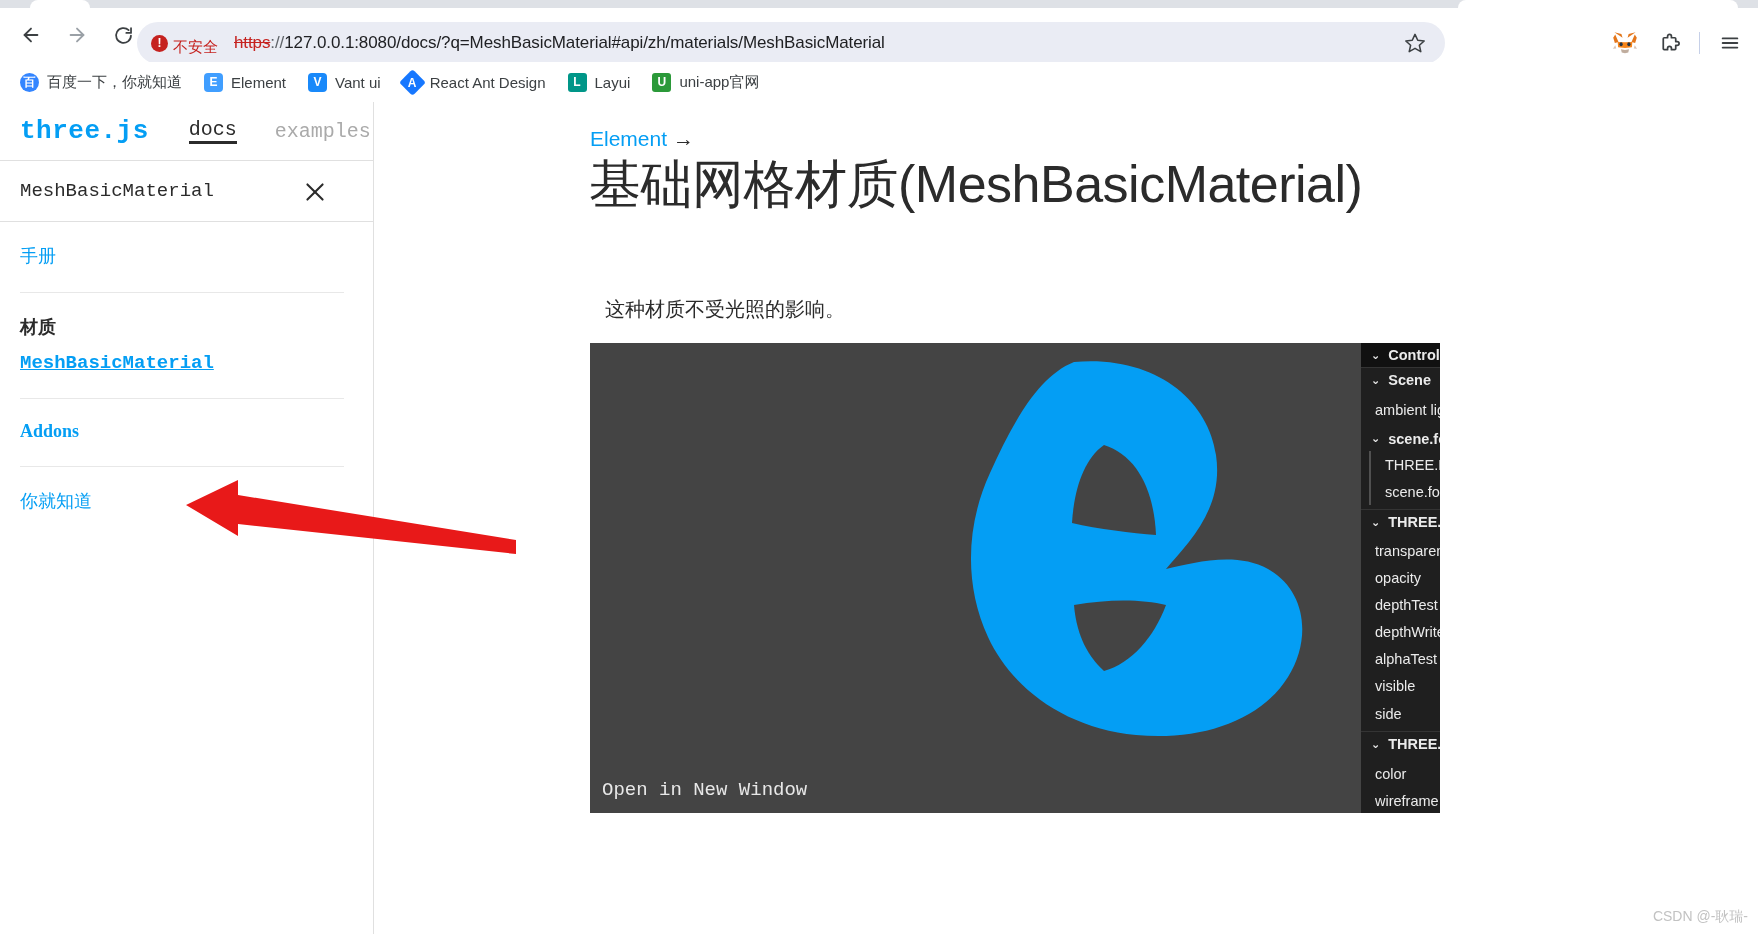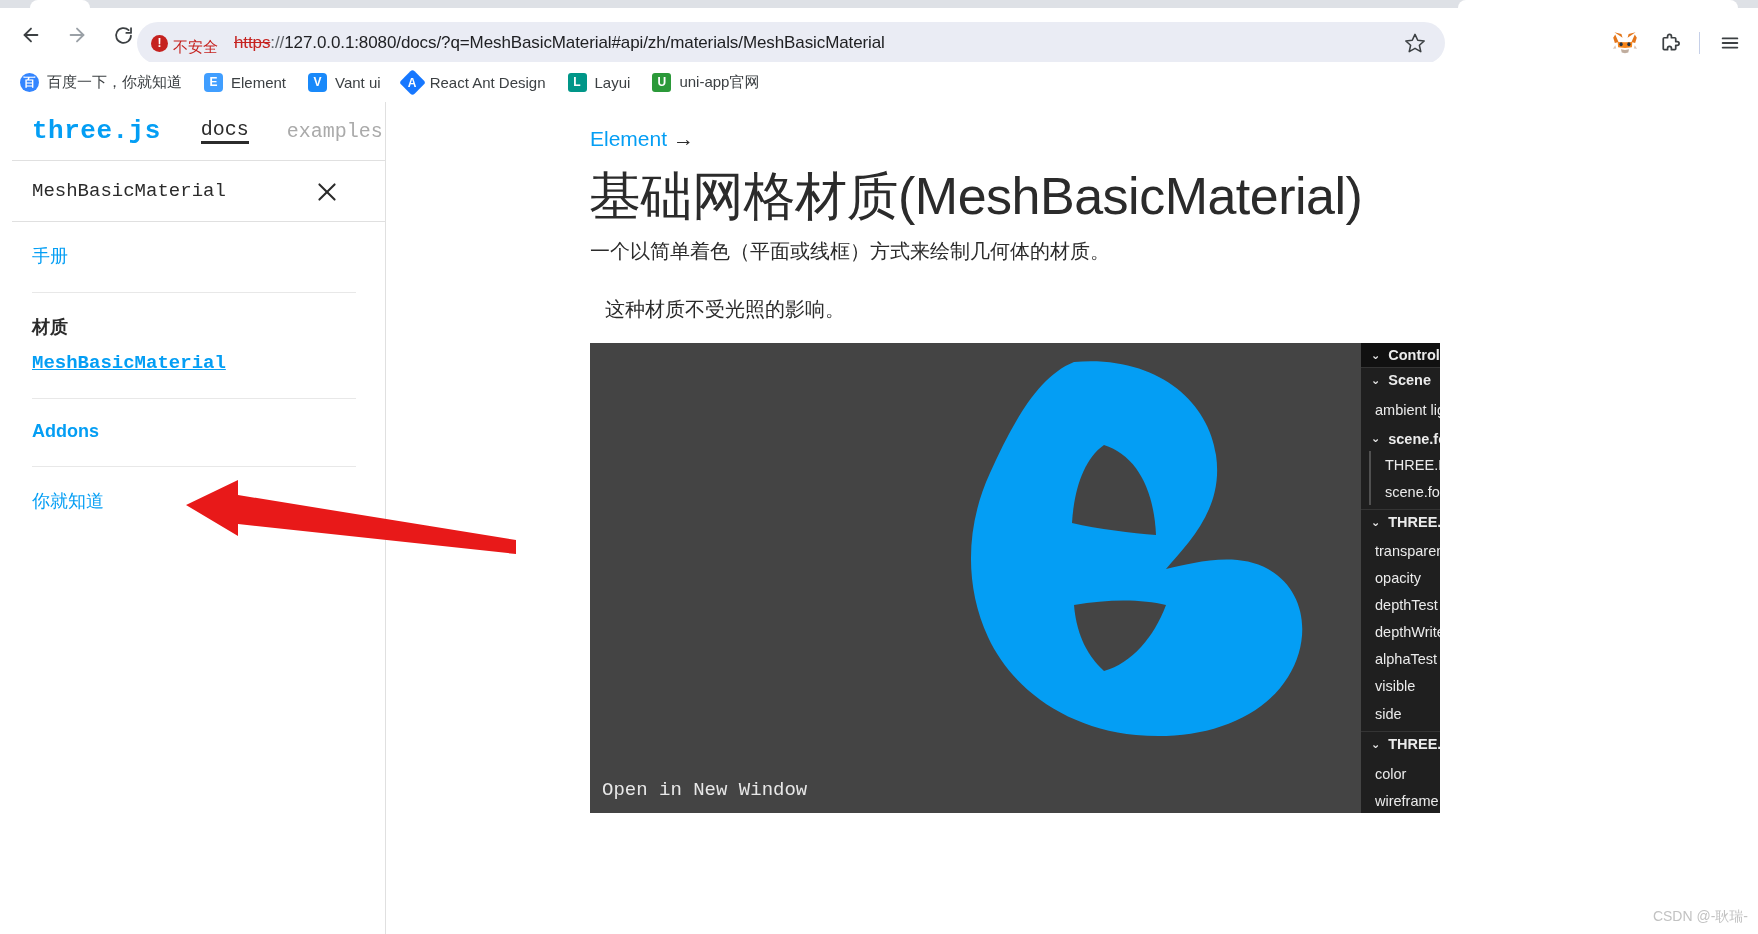--- a/index.html
+++ b/index.html
@@ -40,51 +40,51 @@
 
   
   #bookmarks-bar { position:absolute; left:0; top:62px; width:1758px; height:40px; background:#ffffff; display:flex; align-items:center; padding-left:12px; gap:6px; }
   .bm { display:flex; align-items:center; gap:8px; padding:5px 8px; border-radius:6px; cursor:pointer; font-size:15px; color:#3c4043; white-space:nowrap; }
   .bm-ico { width:19px; height:19px; flex:0 0 auto; display:flex; align-items:center; justify-content:center; border-radius:3px; font-size:12px; font-weight:bold; color:#fff; }
 
   
   #page { position:absolute; left:0; top:102px; width:1758px; height:832px; background:#ffffff; overflow:hidden; }
 
   
-  #sidebar { position:absolute; left:12px; top:0; width:374px; height:832px; background:#fff; border-right:1px solid #e0e0e0; }
+  #sidebar { position:absolute; left:0; top:0; width:374px; height:832px; background:#fff; border-right:1px solid #e0e0e0; }
   #panel-head { position:absolute; left:0; top:0; width:374px; height:59px; display:flex; align-items:center; border-bottom:1px solid #e0e0e0; }
   #brand-logo { font-family:"Liberation Mono","DejaVu Sans Mono",monospace; font-size:26px; font-weight:bold; color:#049ef4; margin-left:20px; letter-spacing:0.5px; cursor:pointer; }
   .tab { font-family:"Liberation Mono","DejaVu Sans Mono",monospace; font-size:20px; color:#aaa; cursor:pointer; }
   #tab-docs { margin-left:40px; color:#2b2b2b; border-bottom:3px solid #2b2b2b; }
   #tab-examples { margin-left:38px; }
 
   #search-row { position:absolute; left:0; top:59px; width:374px; height:61px; display:flex; align-items:center; border-bottom:1px solid #e0e0e0; }
   #search-input { margin-left:20px; border:none; outline:none; background:transparent; font-family:"Liberation Mono","DejaVu Sans Mono",monospace; font-size:19px; color:#2b2b2b; width:250px; }
   #search-clear { position:absolute; right:46px; top:18px; width:26px; height:26px; cursor:pointer; color:#2b2b2b; }
 
   #nav-list { position:absolute; left:0; top:120px; width:364px; bottom:0; padding:0 20px; overflow:hidden; }
   .nav-group { padding:22px 0 24px 0; border-bottom:1px solid #e8e8e8; }
   .nav-group.last { border-bottom:none; }
   .nav-h { font-size:18px; color:#049ef4; cursor:pointer; }
-  .nav-h.bold { font-weight:bold; }
+  .nav-h.bold { font-weight:bold;font-family:Liberation Serif, serif; }
   .nav-sub { font-size:18px; color:#2b2b2b; font-weight:bold; margin-bottom:13px; }
   .nav-link-active {
     font-family:"Liberation Mono","DejaVu Sans Mono",monospace;
     font-size:19px; font-weight:bold; color:#049ef4;
     text-decoration:underline; cursor:pointer; display:inline-block;
   }
 
   
   #annotation-arrow { position:absolute; left:186px; top:376px; width:330px; height:80px; pointer-events:none; }
 
   
   #content { position:absolute; left:374px; top:0; right:0; height:832px; overflow:hidden; }
   #breadcrumb { position:absolute; left:216px; top:25px; font-size:21px; color:#049ef4; cursor:pointer; }
   #breadcrumb .arr { color:#2b2b2b; }
-  #page-title { position:absolute; left:215px; top:60px; font-size:52px; font-weight:normal; color:#2b2b2b; white-space:nowrap; letter-spacing:-0.5px; }
+  #page-title { position:absolute; left:215px; top:48px; font-size:52px; font-weight:normal; color:#2b2b2b; white-space:nowrap; letter-spacing:-0.5px; }
   #desc-1 { position:absolute; left:216px; top:136px; font-size:20px; color:#2b2b2b; }
   #desc-2 { position:absolute; left:216px; top:194px; font-size:20px; color:#2b2b2b;margin-left:15px; }
 
   
   #viewport { position:absolute; left:216px; top:241px; width:850px; height:470px; background:#444444; overflow:hidden; }
   #viewport-label { position:absolute; left:12px; bottom:12px; font-family:"Liberation Mono","DejaVu Sans Mono",monospace; font-size:19px; color:#e8e8e8; cursor:pointer; }
   #knot { position:absolute; left:246px; top:-6px; }
 
   
   #gui { position:absolute; left:771px; top:0; width:293px; height:470px; background:#1f1f1f; font-size:14.5px; color:#ebebeb; overflow:hidden; }
@@ -246,21 +246,20 @@
   </svg>
 
   <div id="content">
 
     <div id="breadcrumb">
       <span>Element</span>
       <span class="arr">→</span>
     </div>
 
     <h1 id="page-title">基础网格材质(MeshBasicMaterial)</h1>
-    <p id="desc-1">一个以简单着色（平面或线框）方式来绘制几何体的材质。</p>
     <p id="desc-2">这种材质不受光照的影响。</p>
 
     <div id="viewport">
 
       <svg id="knot" width="480" height="480" viewBox="0 0 480 480">
         <g fill="#049ef4">
           <path d="M238 25
                    C 318 18, 372 62, 380 118
                    C 388 172, 352 206, 330 232
                    C 356 226, 400 214, 432 232

